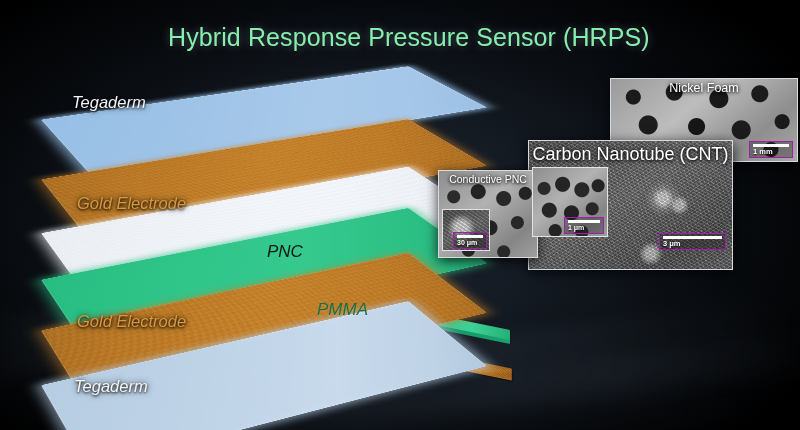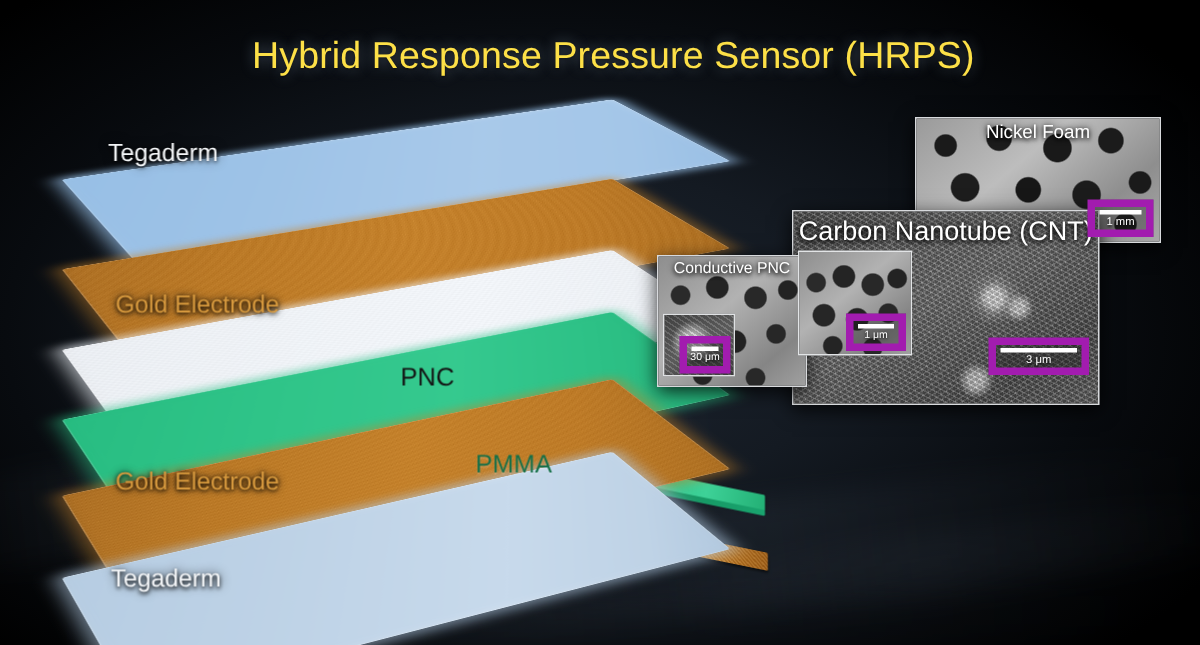--- a/index.html
+++ b/index.html
@@ -19,21 +19,21 @@
     filter:blur(9px);
   }
   .s1 { left:-40px; top:292px; width:520px; height:62px; transform:rotate(-6.5deg); }
   .s2 { left:250px; top:330px; width:560px; height:70px; transform:rotate(-7deg); opacity:.55; }
   .s3 { left:0px;  top:396px; width:800px; height:40px; opacity:.3; transform:rotate(-1.5deg); }
   .s4 { left:430px; top:352px; width:420px; height:46px; transform:rotate(-8deg); opacity:.4; }
 
   
   .title {
     position:absolute; left:168px; top:23px;
-    font-size:25px; letter-spacing:.1px; color:#fde047;
+    font-size:25px; letter-spacing:.1px; color:#86efac;
     text-shadow:0 0 9px rgba(160,185,215,.45), 0 1px 2px #000;
     white-space:nowrap;
   }
 
   
   .caption {
     position:absolute; left:0; right:0; top:352px;
     text-align:center; color:#f2f4f6;
     font-family:"Liberation Serif", serif;
     font-size:19.5px; line-height:27px;
@@ -101,21 +101,21 @@
       linear-gradient(115deg,#e9eaec 0%,#f7f8f8 35%,#ffffff 62%,#f2f3f4 85%,#e3e5e7 100%);
   }
   .m-pnc .glow { background:rgba(240,245,250,.65); }
 
   .m-pmma {
     background:linear-gradient(115deg,#21b57b 0%,#32c68b 30%,#3fd199 58%,#2cbd84 82%,#1fa972 100%);
   }
   .m-pmma .glow { background:rgba(45,195,135,.55); }
 
   
-  .lbl { position:absolute; white-space:nowrap; font-size:16.5px; }
+  .lbl { position:absolute; white-space:nowrap; font-size:16.5px;font-style:italic; }
   .lbl-teg-top { left:20px;  top:31px;  color:#f3f5f7; text-shadow:0 1px 3px #000,0 0 7px rgba(0,0,0,.8); }
   .lbl-au-top  { left:25px;  top:132px; color:#d89a3e; text-shadow:0 1px 3px #000,0 0 6px rgba(0,0,0,.85); }
   .lbl-pnc     { left:215px; top:180px; color:#141414; font-size:17px; }
   .lbl-pmma    { left:265px; top:238px; color:#156f48; font-size:17px; text-shadow:0 1px 1px rgba(255,255,255,.2); }
   .lbl-au-bot  { left:25px;  top:250px; color:#d89a3e; text-shadow:0 1px 3px #000,0 0 6px rgba(0,0,0,.85); }
   .lbl-teg-bot { left:22px;  top:315px; color:#f3f5f7; text-shadow:0 1px 3px #000,0 0 7px rgba(0,0,0,.8); }
 
   
   .tab { position:absolute; border-radius:1px; }
   .tab-pmma {
@@ -149,21 +149,21 @@
     position:absolute; border:1.3px solid #d8dadd; overflow:hidden;
     background:#2a2a2a;
     box-shadow:0 3px 12px rgba(0,0,0,.8);
   }
   .sem-caption {
     position:absolute; left:0; right:0; top:3px; text-align:center;
     color:#fff; font-size:12.5px; white-space:nowrap;
     text-shadow:0 1px 3px rgba(0,0,0,.95), 0 0 5px rgba(0,0,0,.9);
     z-index:6;
   }
-  .sem-nickel  { left:610px; top:78px;  width:164px; height:84px; }
+  .sem-nickel  { left:610px; top:78px;  width:188px; height:84px; }
   .sem-cnt     { left:528px; top:140px; width:205px; height:130px; }
   .sem-pnc     { left:438px; top:170px; width:100px; height:88px; }
 
   .sem-cnt .sem-caption { font-size:18px; }
   .sem-pnc .sem-caption { font-size:10.5px; top:2px; }
   .sem-nickel .sem-caption { top:2px; }
 
   
   .tex { position:absolute; inset:0; }
   .tex-foam {
@@ -208,23 +208,23 @@
   .tex-pncsub {
     background:
       repeating-linear-gradient(34deg, rgba(255,255,255,.08) 0 1px, rgba(0,0,0,.18) 1px 3px),
       radial-gradient(circle at 40% 45%, #d0d0d0 0 6px, rgba(0,0,0,0) 14px),
       linear-gradient(150deg,#4e4e4e,#6e6e6e 50%,#474747);
   }
 
   
   .scalebar {
     position:absolute; z-index:7;
-    border:5px solid #a21caf; background:rgba(30,30,30,.35);
-    display:flex; flex-direction:column; align-items:center;
-    justify-content:flex-end; padding:2px 3px 1px;
+    border:1px solid #a21caf; background:rgba(30,30,30,.35);
+    display:flex; flex-direction:column; align-items:flex-start;
+    justify-content:flex-end; padding:2px 3px 1px;font-weight:bold;
   }
   .scalebar .bar { background:#fff; height:3px; width:100%; margin-bottom:1px; }
   .scalebar .txt { color:#fff; font-size:7.5px; line-height:8px; white-space:nowrap;
                    text-shadow:0 1px 2px #000; }
   .sb-nickel { right:4px;  bottom:3px; width:44px; }
   .sb-cnt    { right:6px;  bottom:19px; width:67px; }
 
   
   .subinset {
     position:absolute; left:3px; top:26px; width:76px; height:70px;

